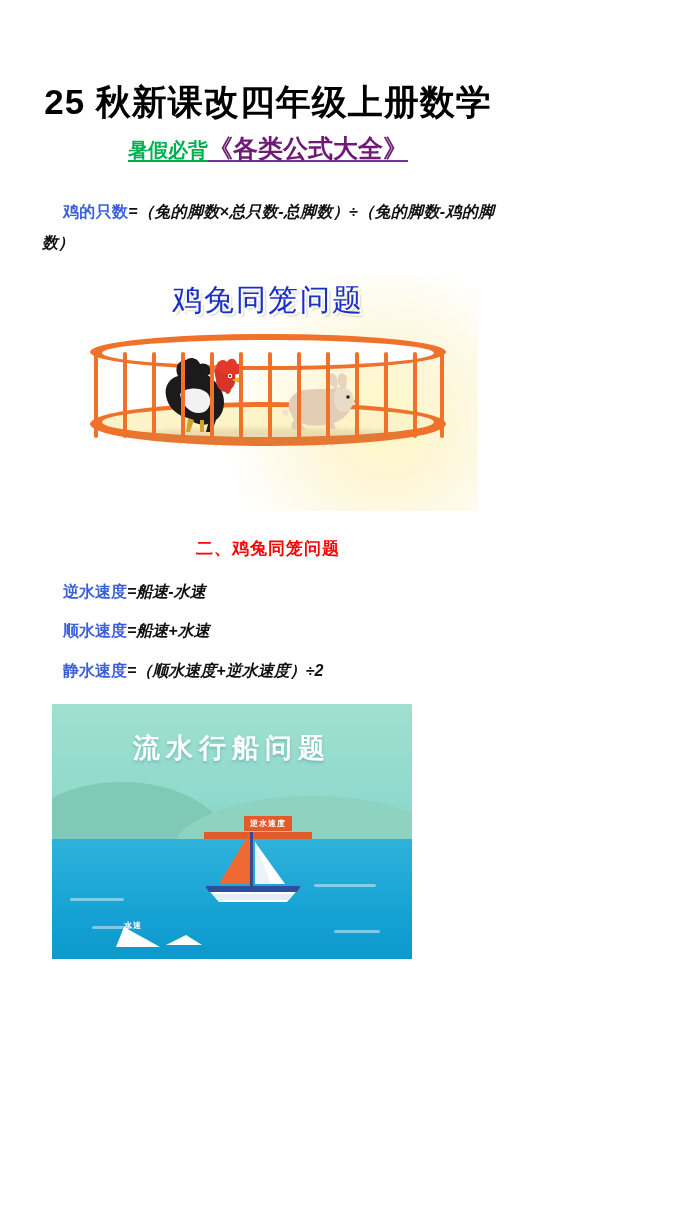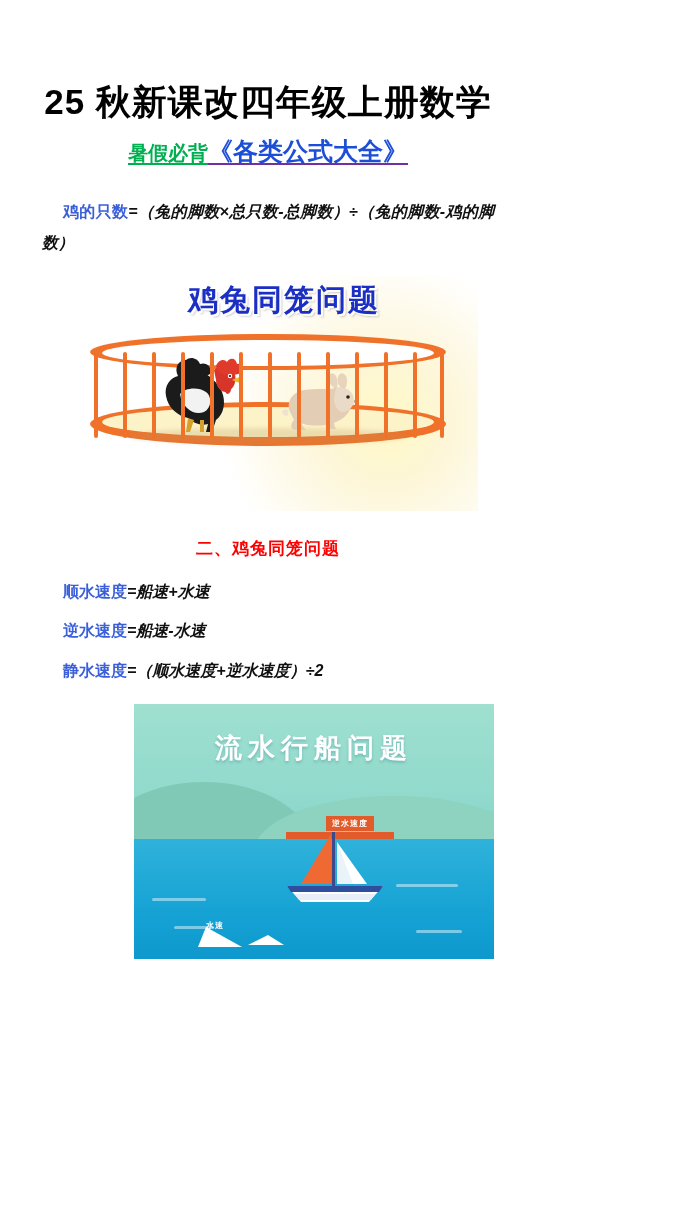--- a/index.html
+++ b/index.html
@@ -42,24 +42,25 @@
     font-size: 20px;
     font-weight: bold;
     color: #00b050;
     text-decoration: underline;
     text-decoration-color: #00b050;
     text-underline-offset: 3px;
   }
   .subtitle-purple {
     font-size: 25px;
     font-weight: bold;
-    color: #1d4ed8;
+    color: #701a75;
     text-decoration: underline;
     text-decoration-color: #7030a0;
     text-underline-offset: 3px;
+    font-family: Liberation Mono, monospace;
   }
   
   .section-heading {
     text-align: center;
     color: #ff0000;
     font-size: 17px;
     font-weight: bold;
     margin: 26px 0 16px 0;
     letter-spacing: 1px;
   }
@@ -93,25 +94,25 @@
     width: 420px;
     height: 235px;
     background:
       radial-gradient(circle at 78% 62%, #fff9c4 0%, #fdf6d8 18%, rgba(255,255,255,0) 46%),
       #ffffff;
     overflow: hidden;
   }
   .cage-title {
     position: absolute;
     top: 4px;
-    left: 16px;
+    left: 0;
     width: 100%;
     text-align: center;
     font-size: 30px;
-    font-weight: bold;
+    font-weight: normal;
     color: #1b2fc4;
     letter-spacing: 2px;
     text-shadow: 2px 2px 0 #ffffff, 3px 3px 2px rgba(0,0,0,0.18);
     font-family: "DejaVu Sans", "Liberation Sans", sans-serif;
   }
   .cage-top {
     position: absolute;
     left: 32px;
     top: 58px;
     width: 356px;
@@ -316,32 +317,32 @@
         <div class="cage-bar" style="left:294px;"></div>
         <div class="cage-bar" style="left:323px;"></div>
         <div class="cage-bar" style="left:350px;"></div>
       </div>
     </div>
   </div>
 
   <h2 class="section-heading">二、鸡兔同笼问题</h2>
 
   <p class="formula">
+    <span class="lhs">逆水速度</span><span class="rhs">=船速-水速</span>
+  </p>
+
+  <p class="formula">
     <span class="lhs">顺水速度</span><span class="rhs">=船速+水速</span>
-  </p>
-
-  <p class="formula">
-    <span class="lhs">逆水速度</span><span class="rhs">=船速-水速</span>
   </p>
 
   <p class="formula">
     <span class="lhs">静水速度</span><span class="rhs">=（顺水速度+逆水速度）÷2</span>
   </p>
 
-  <div class="figure" style="justify-content:flex-end; padding-left:10px;">
+  <div class="figure" style="justify-content:flex-start; padding-left:10px;">
     <div class="boat-img">
       <div class="hill" style="left:-40px; top:78px; width:220px; height:70px;"></div>
       <div class="hill" style="left:120px; top:92px; width:280px; height:56px; background:#8ed2c0;"></div>
 
       <div class="boat-title">流水行船问题</div>
 
       <div class="sea"></div>
 
       <div class="wave" style="left:18px; bottom:58px; width:54px;"></div>
       <div class="wave" style="left:262px; bottom:72px; width:62px;"></div>

